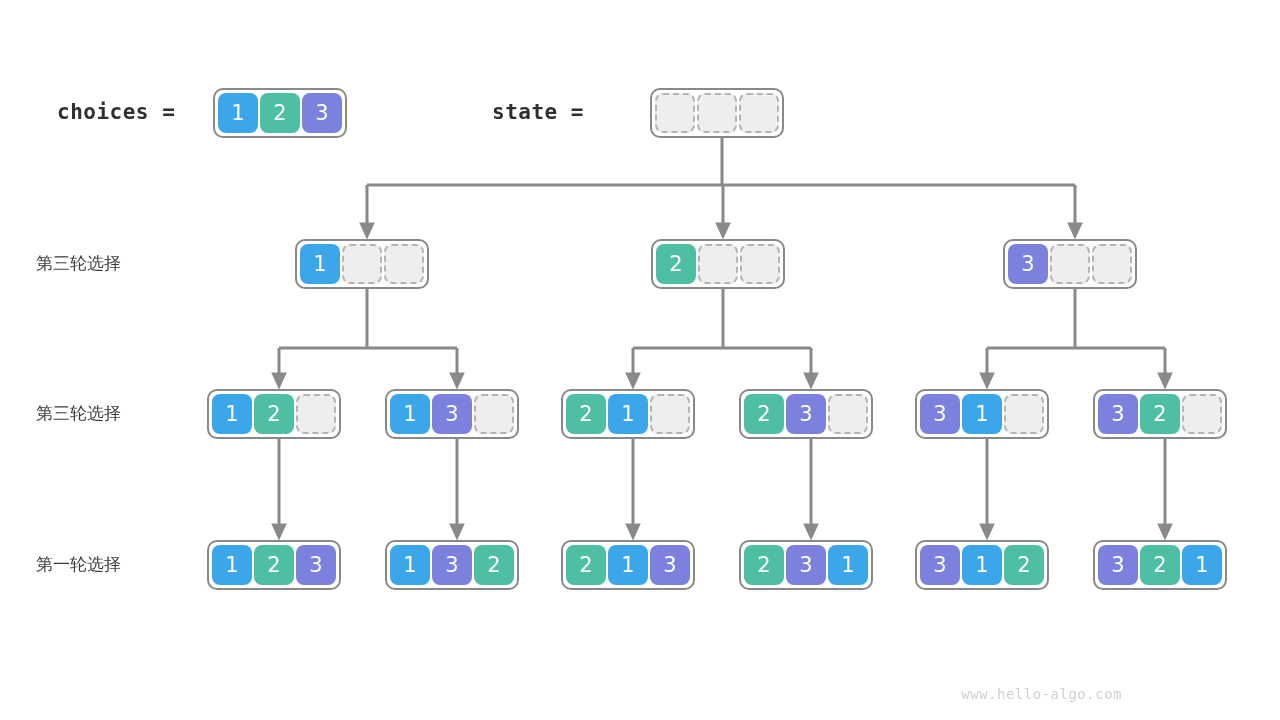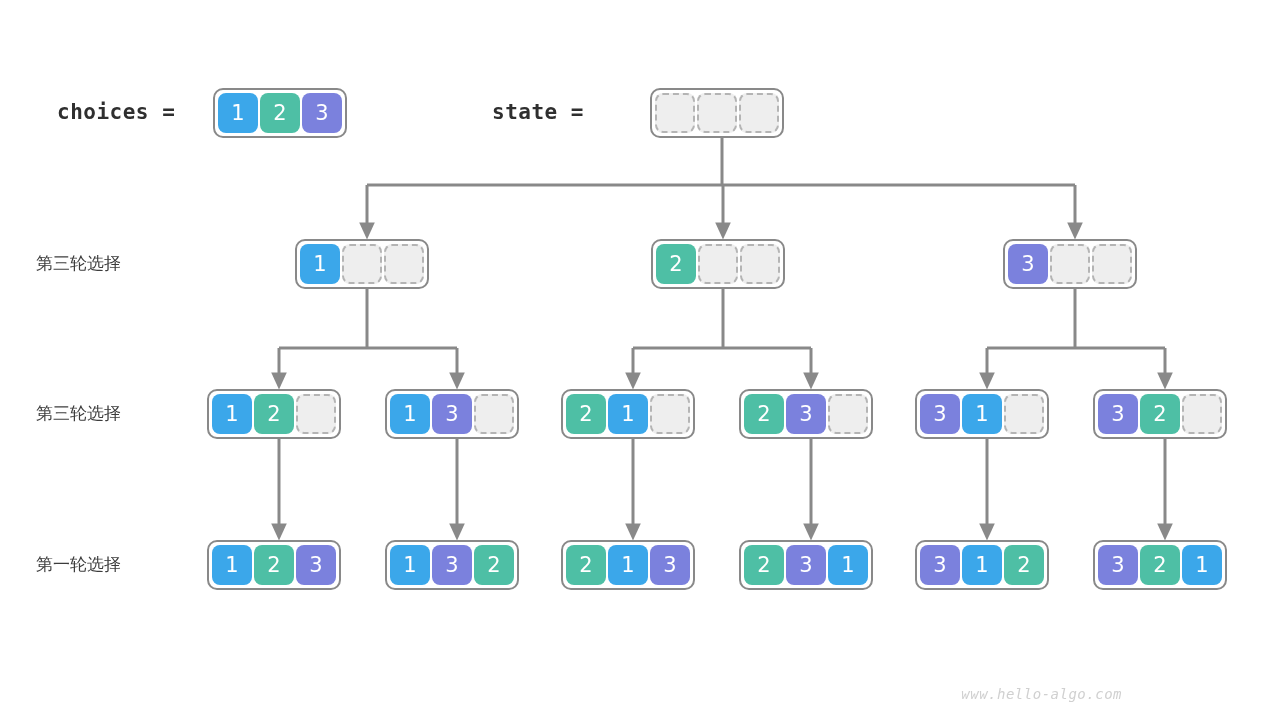--- a/index.html
+++ b/index.html
@@ -92,21 +92,20 @@
 
   
   .watermark {
     position: absolute;
     right: 22px;
     bottom: 18px;
     font-family: "DejaVu Sans Mono", monospace;
     font-size: 14px;
     color: #d0d0d0;
     letter-spacing: 0.5px;
-    font-style: italic;
   }
 </style>
 </head>
 <body>
 
 <div id="canvas">
 
   <svg id="connectors" viewBox="0 0 1280 720" width="1280" height="720">
     <defs>
       <marker id="arrowhead" markerWidth="7" markerHeight="7" refX="3.2" refY="3.2" orient="auto" markerUnits="strokeWidth">

